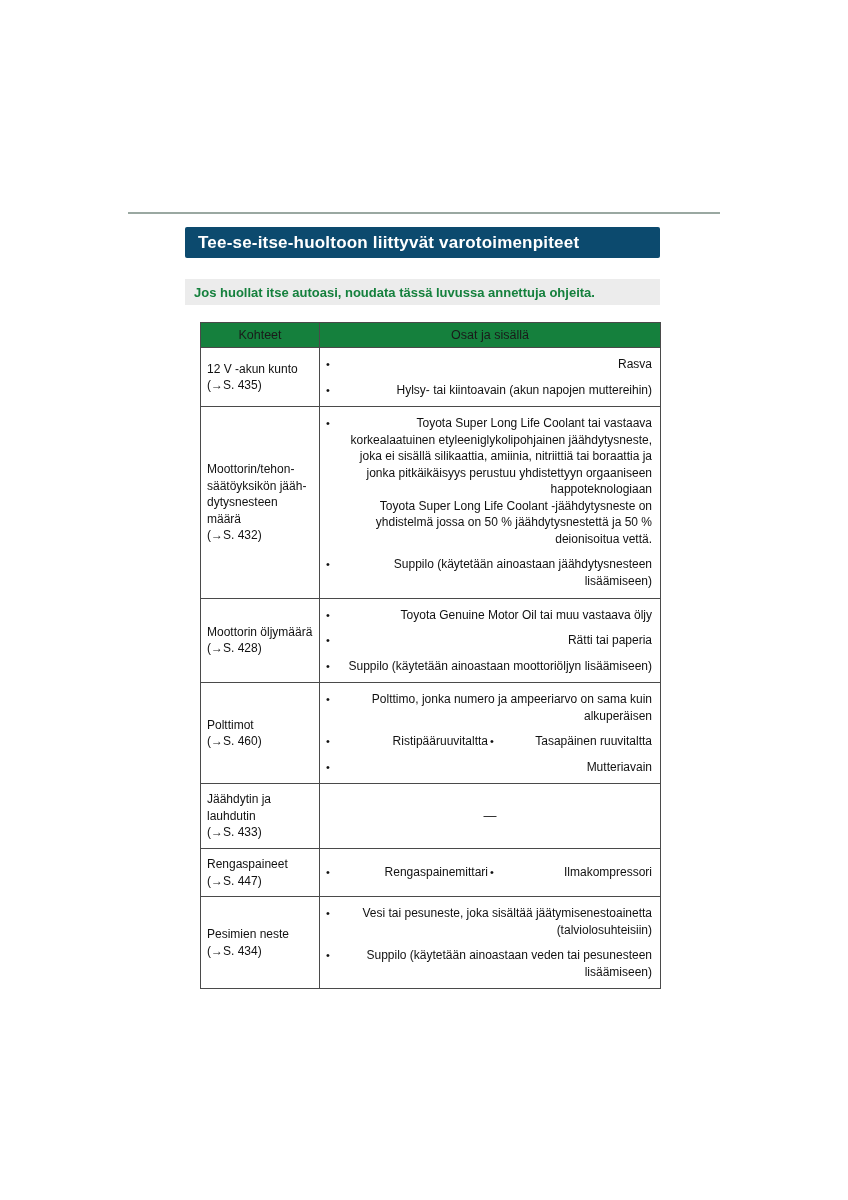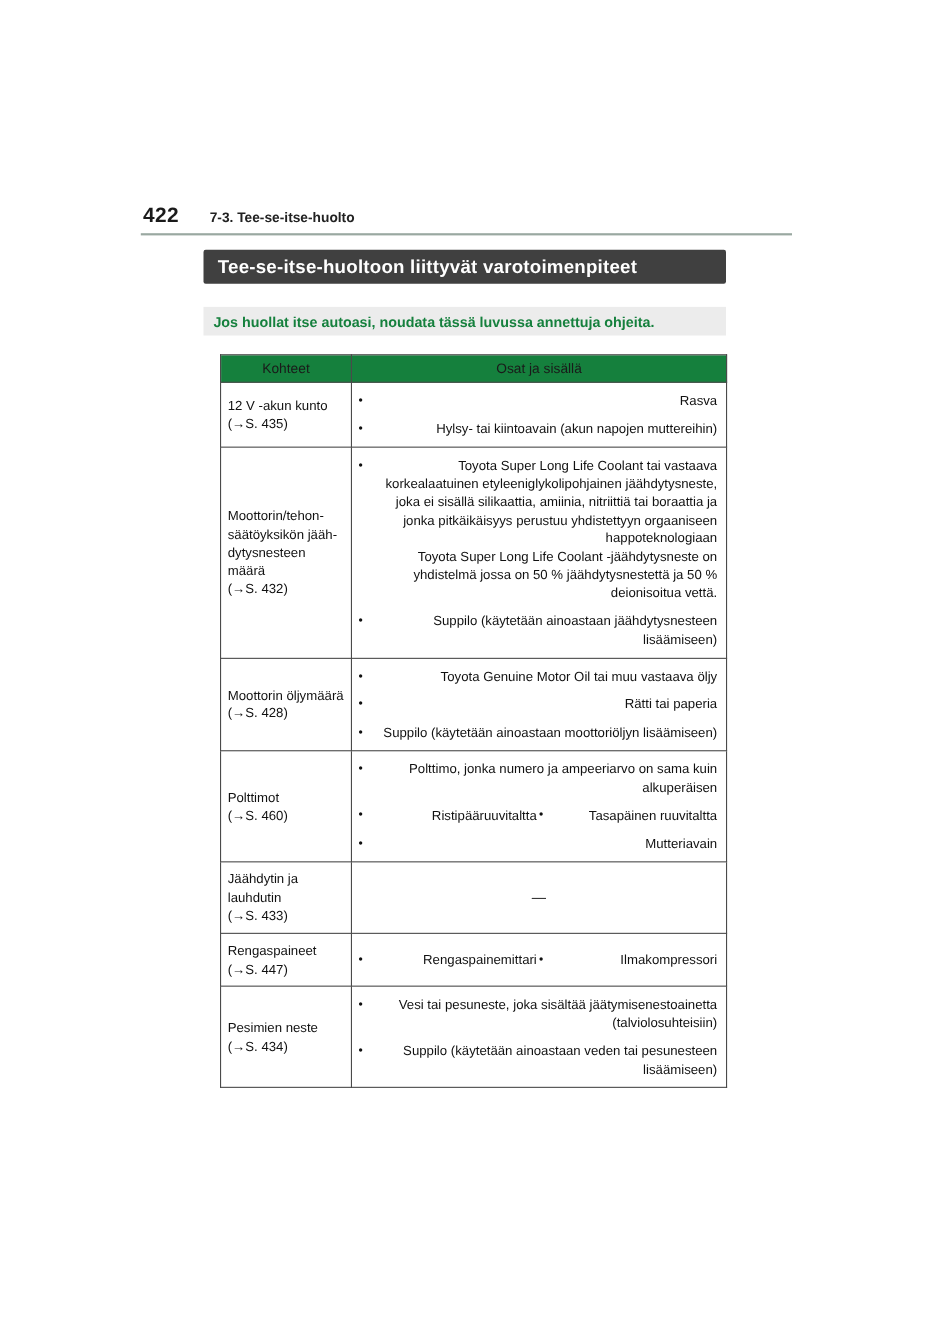--- a/index.html
+++ b/index.html
@@ -40,21 +40,21 @@
     width: 592px;
     height: 2px;
     background: #9aa8a1;
   }
   .title-banner {
     position: absolute;
     left: 185px;
     top: 227px;
     width: 475px;
     height: 31px;
-    background: #404040;
+    background: #0c4a6e;
     border-radius: 2px;
     display: flex;
     align-items: center;
     padding-left: 13px;
   }
   .title-banner span {
     color: #ffffff;
     font-size: 17px;
     font-weight: bold;
     letter-spacing: 0.2px;
@@ -137,24 +137,20 @@
     white-space: pre-line;
     padding-right: 2px;
     text-align: right;
   }
 </style>
 </head>
 <body>
 
 <div class="page">
 
-  <div class="page-header">
-    <span class="page-number">422</span>
-    <span class="page-section">7-3. Tee-se-itse-huolto</span>
-  </div>
 
   <div class="header-rule"></div>
 
   <div class="title-banner">
     <span>Tee-se-itse-huoltoon liittyvät varotoimenpiteet</span>
   </div>
 
   <div class="intro-box">
     <span>Jos huollat itse autoasi, noudata tässä luvussa annettuja ohjeita.</span>
   </div>

